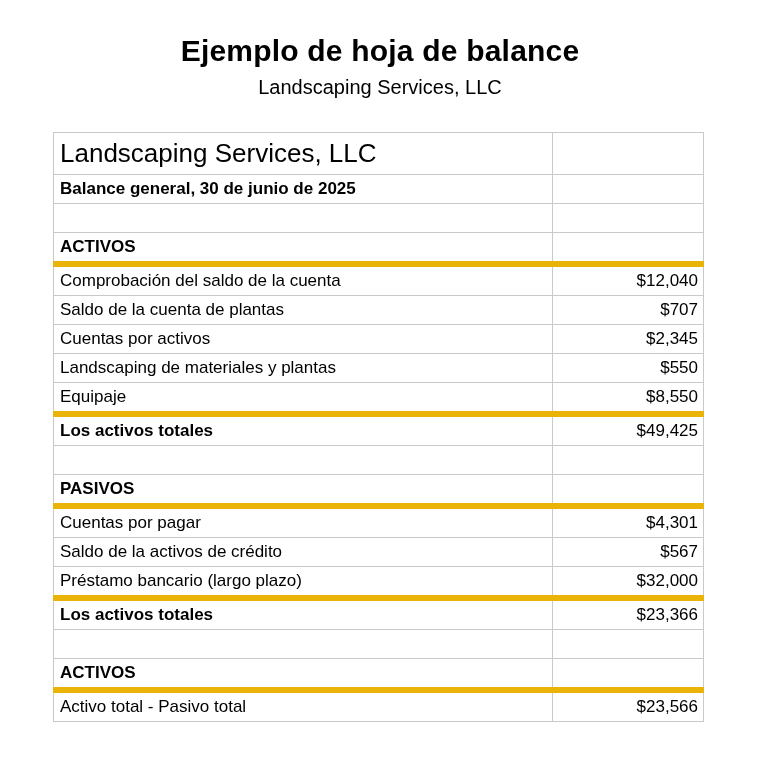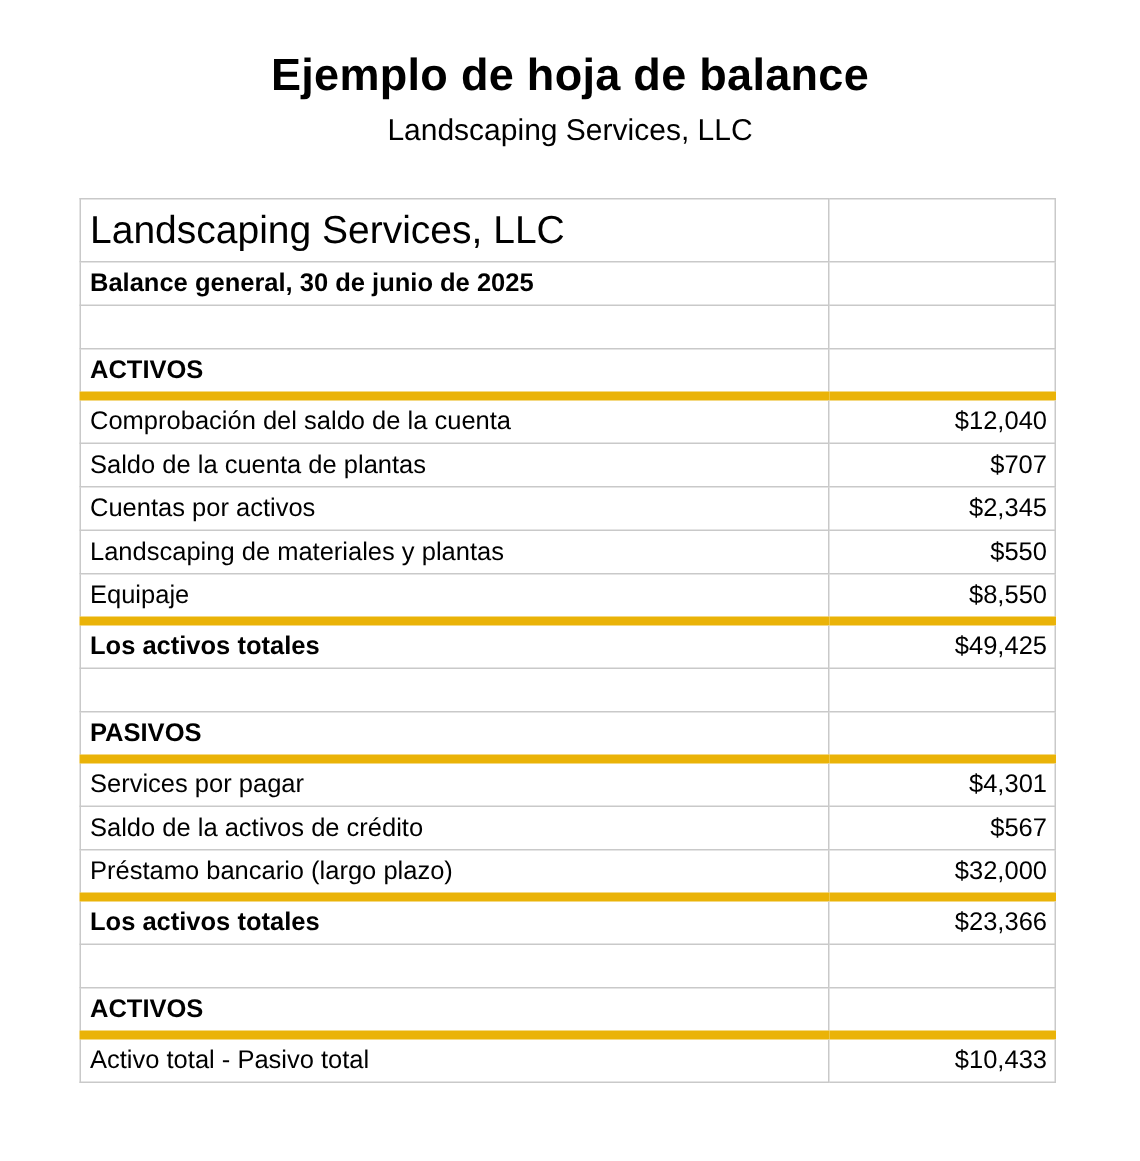--- a/index.html
+++ b/index.html
@@ -124,21 +124,21 @@
       </tr>
       <tr class="row-blank">
         <td class="label-cell"></td>
         <td class="value-cell"></td>
       </tr>
       <tr class="row-section_header">
         <td class="label-cell">PASIVOS</td>
         <td class="value-cell"></td>
       </tr>
       <tr class="row-item">
-        <td class="label-cell">Services por pagar</td>
+        <td class="label-cell">Cuentas por pagar</td>
         <td class="value-cell">$4,301</td>
       </tr>
       <tr class="row-item">
         <td class="label-cell">Saldo de la activos de crédito</td>
         <td class="value-cell">$567</td>
       </tr>
       <tr class="row-item_last">
         <td class="label-cell">Préstamo bancario (largo plazo)</td>
         <td class="value-cell">$32,000</td>
       </tr>
@@ -149,16 +149,16 @@
       <tr class="row-blank">
         <td class="label-cell"></td>
         <td class="value-cell"></td>
       </tr>
       <tr class="row-section_header">
         <td class="label-cell">ACTIVOS</td>
         <td class="value-cell"></td>
       </tr>
       <tr class="row-item">
         <td class="label-cell">Activo total - Pasivo total</td>
-        <td class="value-cell">$10,433</td>
+        <td class="value-cell">$23,566</td>
       </tr>
     </tbody>
 </table>
 
 </body></html>

